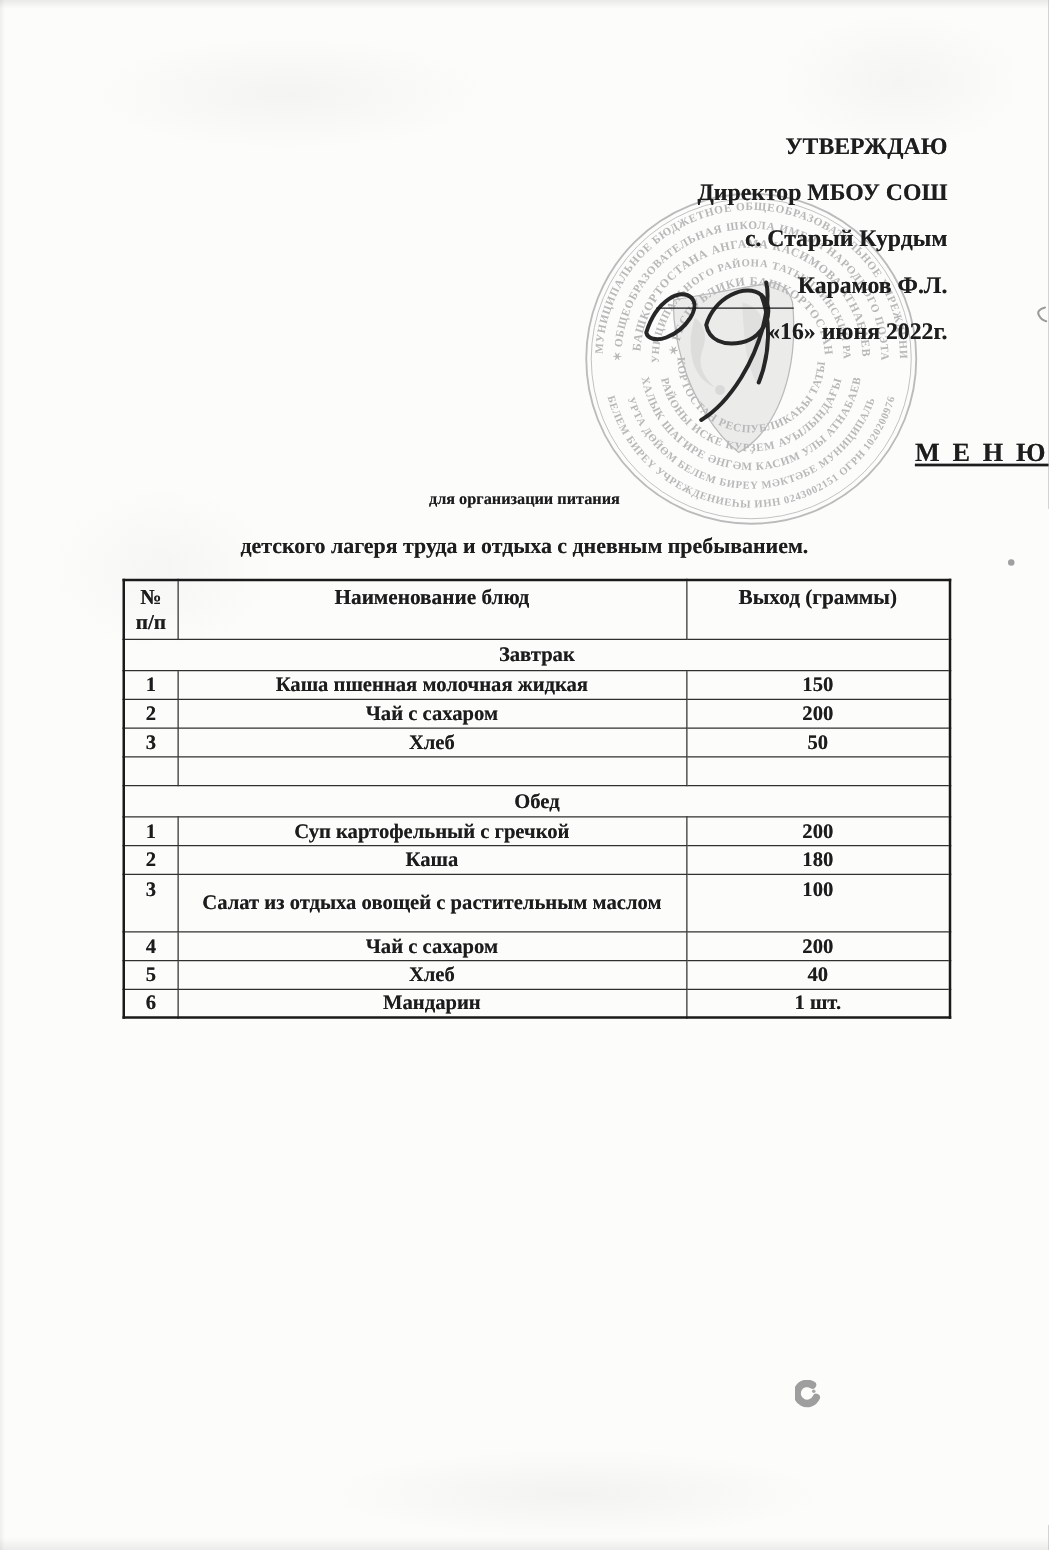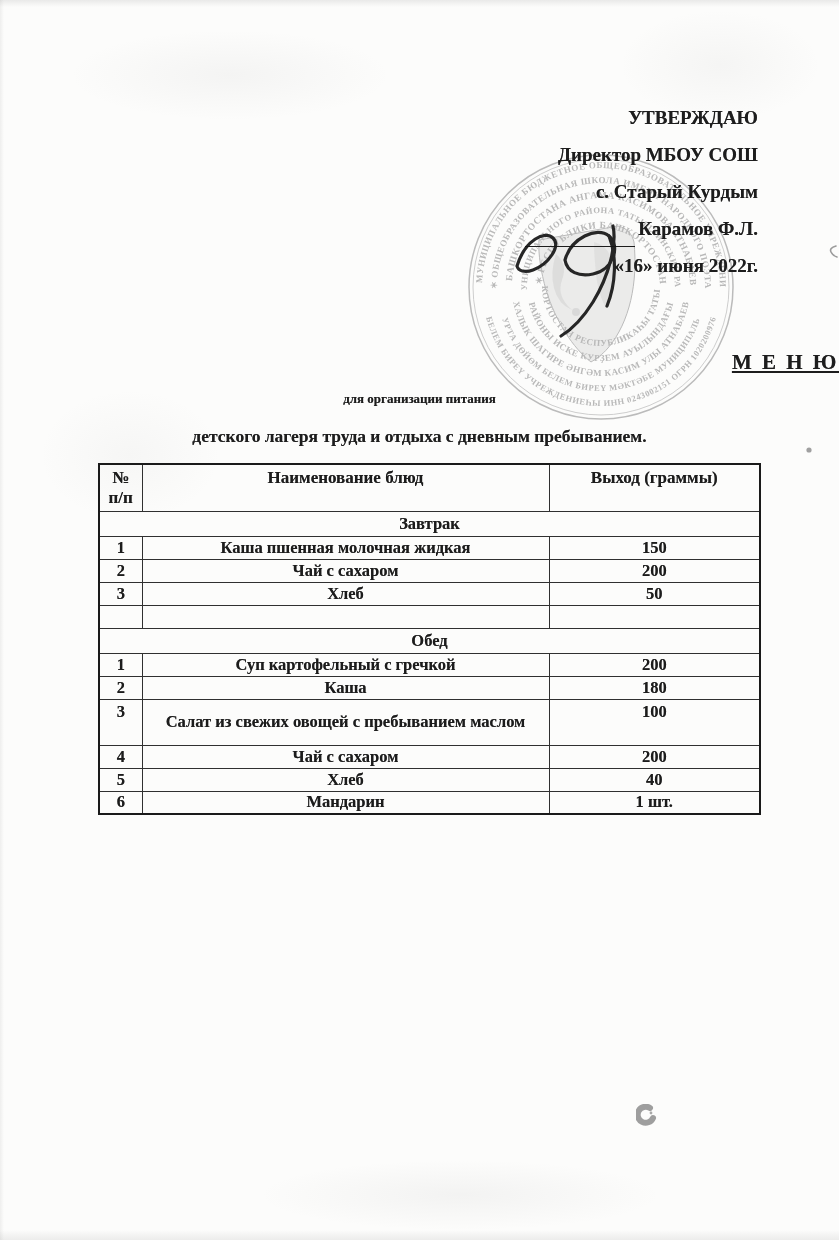--- a/index.html
+++ b/index.html
@@ -165,21 +165,21 @@
       <td>Суп картофельный с гречкой</td>
       <td>200</td>
     </tr>
     <tr class="ri">
       <td>2</td>
       <td>Каша</td>
       <td>180</td>
     </tr>
     <tr class="rb">
       <td style="vertical-align:top;padding-top:2px;">3</td>
-      <td class="wrap">Салат из свежих овощей с пребыванием маслом</td>
+      <td class="wrap">Салат из отдыха овощей с растительным маслом</td>
       <td style="vertical-align:top;padding-top:2px;">100</td>
     </tr>
     <tr class="ri">
       <td>4</td>
       <td>Чай с сахаром</td>
       <td>200</td>
     </tr>
     <tr class="ri">
       <td>5</td>
       <td>Хлеб</td>

